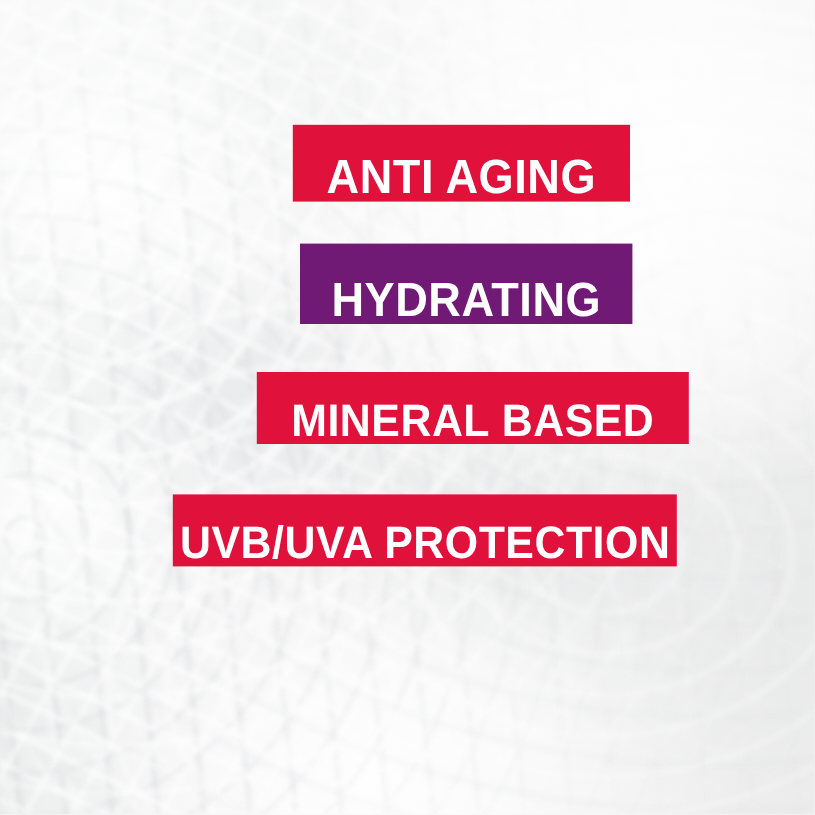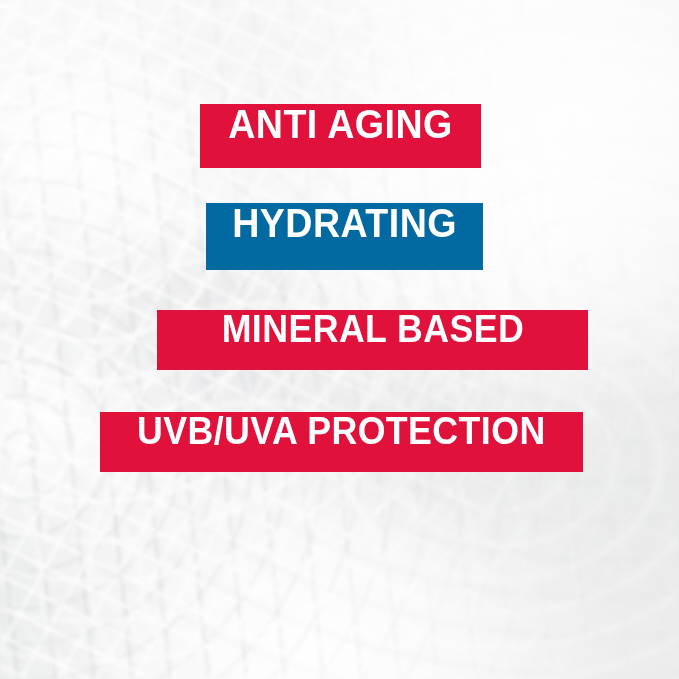--- a/index.html
+++ b/index.html
@@ -130,23 +130,24 @@
   }
 
   
   #bars {
     position: absolute;
     inset: 0;
   }
   .bar {
     position: absolute;
     display: flex;
-    align-items: flex-start;
+    align-items: flex-end;
     justify-content: center;
     box-sizing: border-box;
+    margin-left: 44px;
   }
   .bar-label {
     color: #ffffff;
     font-family: "Liberation Sans", sans-serif;
     font-weight: 700;
     letter-spacing: 0.012em;
     white-space: nowrap;
     line-height: 1;
     text-transform: uppercase;
     transform: scaleX(0.94);
@@ -162,24 +163,24 @@
   <div class="bg-layer" id="bg-blotch"></div>
   <div class="bg-layer" id="bg-caustic-a"></div>
   <div class="bg-layer" id="bg-caustic-b"></div>
   <div class="bg-layer" id="bg-rings"></div>
   <div class="bg-layer" id="bg-haze"></div>
 
   <div id="bars">
       <div class="bar" style="left: 200px; top: 104px; width: 281px; height: 64px; background: rgb(224, 18, 59);">
         <span class="bar-label" style="font-size: 40px; color: rgb(255, 255, 255);">ANTI AGING</span>
       </div>
-      <div class="bar" style="left: 206px; top: 203px; width: 277px; height: 67px; background: #0369a1;">
+      <div class="bar" style="left: 206px; top: 203px; width: 277px; height: 67px; background: #701a75;">
         <span class="bar-label" style="font-size: 40px; color: rgb(255, 255, 255);">HYDRATING</span>
       </div>
-      <div class="bar" style="left: 157px; top: 310px; width: 431px; height: 60px; background: rgb(224, 18, 59);">
+      <div class="bar" style="left: 170px; top: 310px; width: 360px; height: 60px; background: rgb(224, 18, 59);">
         <span class="bar-label" style="font-size: 38px; color: rgb(255, 255, 255);">MINERAL BASED</span>
       </div>
-      <div class="bar" style="left: 100px; top: 412px; width: 483px; height: 60px; background: rgb(224, 18, 59);">
+      <div class="bar" style="left: 100px; top: 412px; width: 420px; height: 60px; background: rgb(224, 18, 59);">
         <span class="bar-label" style="font-size: 38px; color: rgb(255, 255, 255);">UVB/UVA PROTECTION</span>
       </div>
     </div>
 
 </div>
 
 </body></html>

